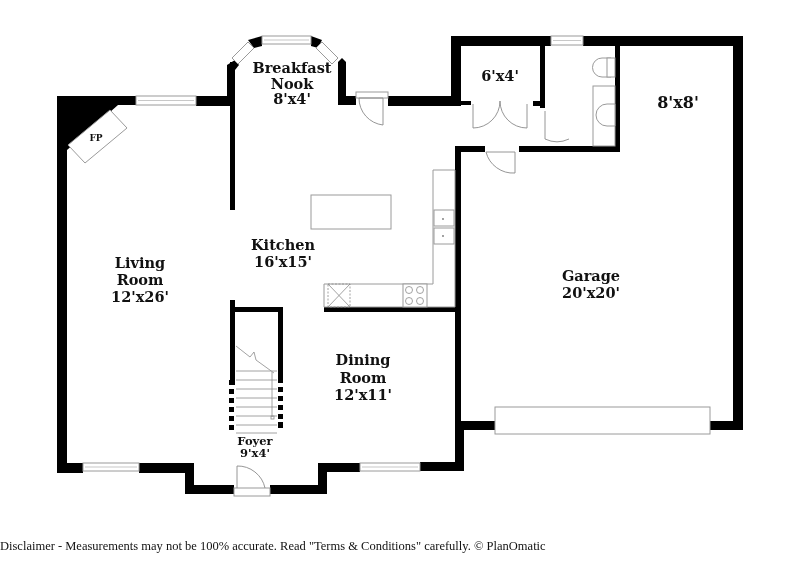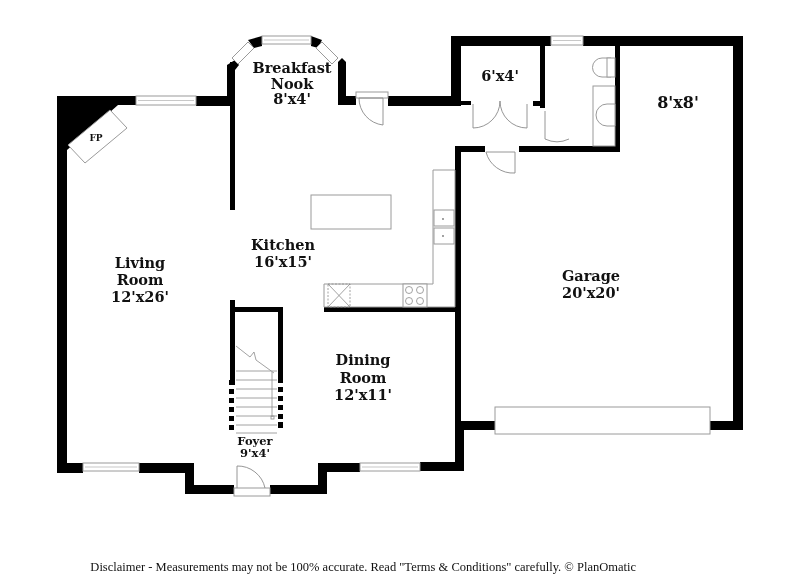--- a/index.html
+++ b/index.html
@@ -10,22 +10,22 @@
   .fixture-dark { fill: none; stroke: #8a8a8a; stroke-width: 0.8; }
   .win { fill: #ffffff; stroke: #9a9a9a; stroke-width: 1; }
   .win-line { stroke: #b0b0b0; stroke-width: 0.7; }
   .door-swing { fill: none; stroke: #8a8a8a; stroke-width: 0.9; }
   .label { font-family: "DejaVu Serif", "Liberation Serif", serif; font-weight: bold; fill: #111111; text-anchor: middle; }
   .label-lg { font-size: 16px; }
   .label-md { font-size: 14.5px; }
   .label-sm { font-size: 11.5px; }
   .label-xs { font-size: 9px; }
   .disclaimer {
-    position: absolute; left: 0; width: 636px; top: 560px;
-    text-align: right; font-family: "Liberation Serif", "DejaVu Serif", serif;
+    position: absolute; left: 0; width: 636px; top: 539px;
+    text-align: left; font-family: "Liberation Serif", "DejaVu Serif", serif;
     font-size: 12.5px; color: #111111;
   }
 </style>
 </head>
 <body>
 
 <svg width="800" height="582" viewBox="0 0 800 582">
 
   <g>
 

